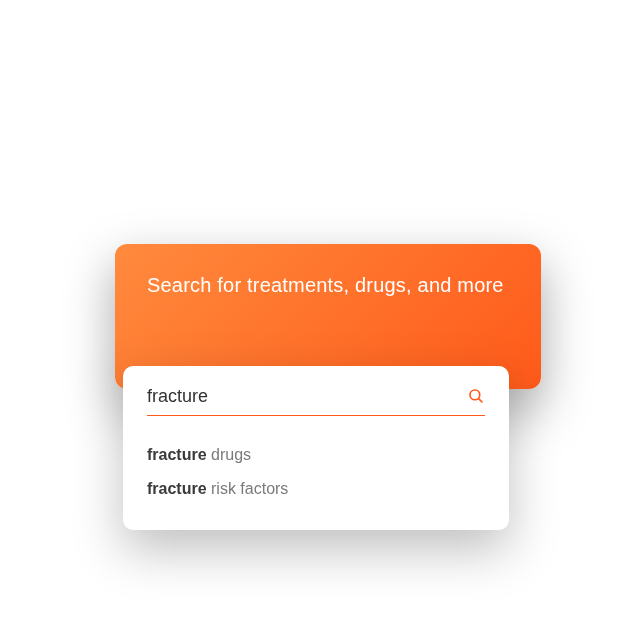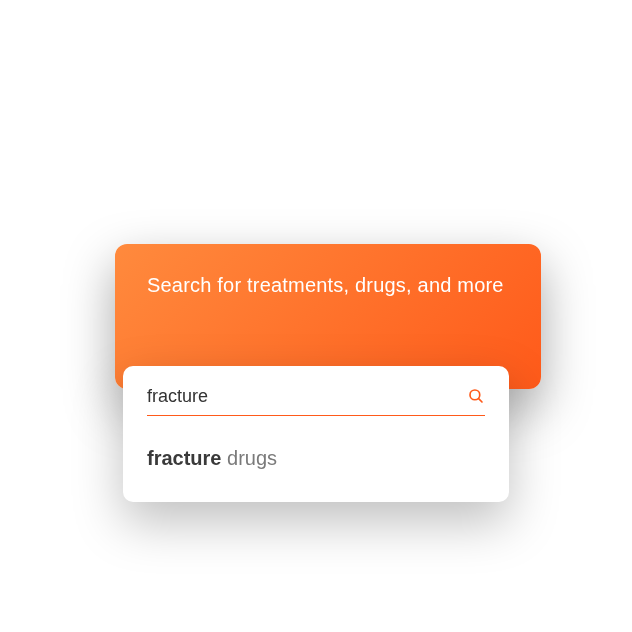--- a/index.html
+++ b/index.html
@@ -60,21 +60,21 @@
     }
     .search-icon {
       width: 18px;
       height: 18px;
       flex-shrink: 0;
     }
     .suggestions {
       padding-top: 22px;
     }
     .suggestion-item {
-      font-size: 20px;
+      font-size: 16px;
       color: #7a7a7a;
       padding: 6px 0;
       cursor: pointer;
       line-height: 1.4;
     }
     .suggestion-item .bold-part {
       color: #3a3a3a;
       font-weight: 600;
     }
   </style>
@@ -94,15 +94,18 @@
           <circle cx="10.5" cy="10.5" r="6.5"></circle>
           <line x1="15.5" y1="15.5" x2="20" y2="20"></line>
         </svg>
       </span>
     </div>
 
     <div class="suggestions">
       <div class="suggestion-item">
         <span class="bold-part">fracture</span><span> drugs</span>
       </div>
+      <div class="suggestion-item">
+        <span class="bold-part">fracture</span><span> risk factors</span>
+      </div>
     </div>
   </div>
 </div>
 
 </body></html>

